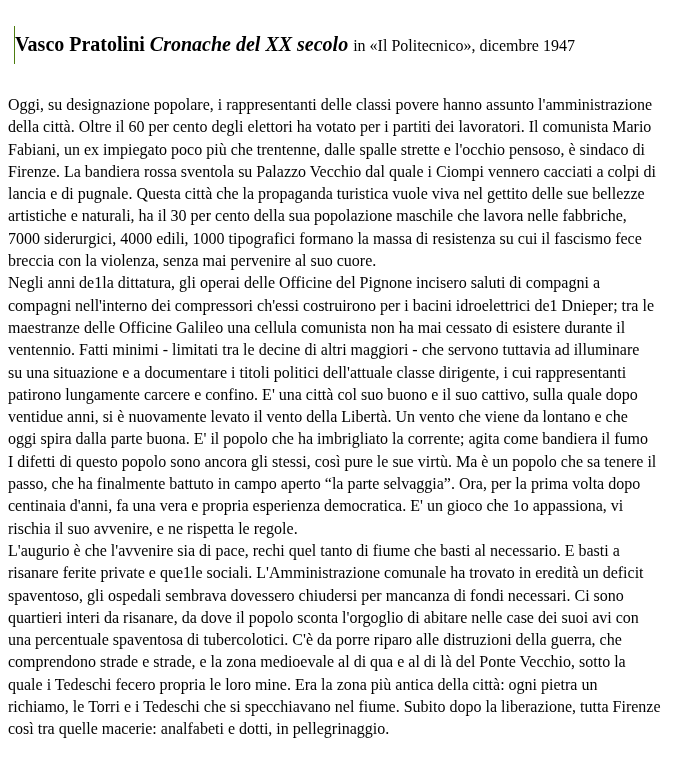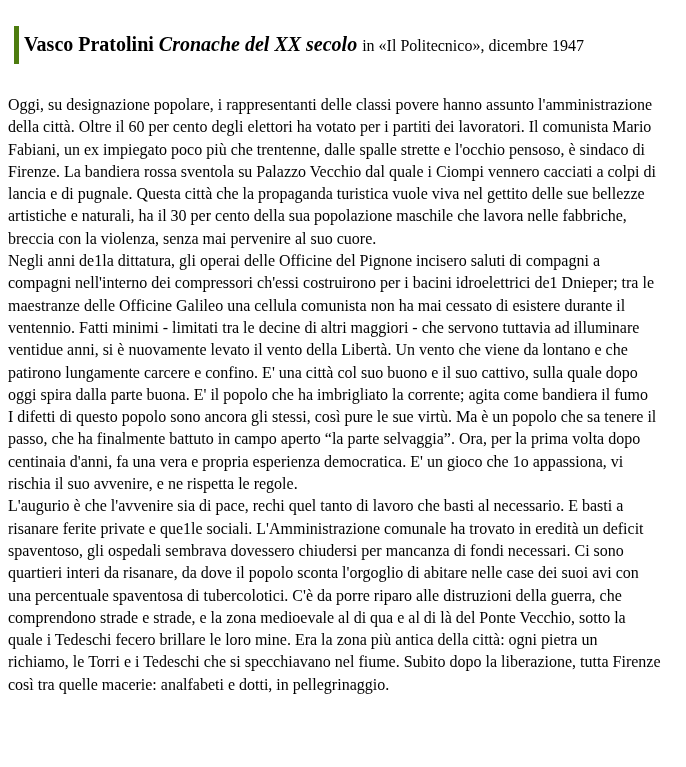--- a/index.html
+++ b/index.html
@@ -12,22 +12,21 @@
     overflow: hidden;
   }
   .page {
     position: relative;
     width: 686px;
     height: 767px;
     background: #ffffff;
   }
   .title-row {
     margin: 26px 8px 0 14px;
-    border-left: 5px solid #4d7c0f;
-    padding-left: 5px;
+    border-left: 1px solid #4d7c0f;
     font-size: 20px;
     font-weight: bold;
     line-height: 36px;
     white-space: nowrap;
   }
   .author {
     font-weight: bold;
   }
   .work {
     font-weight: bold;
@@ -56,35 +55,37 @@
     <span class="work">Cronache del XX secolo</span>
     <span class="pub">in «Il Politecnico», dicembre 1947</span>
   </div>
   <div class="body-text">
       <div class="line">Oggi, su designazione popolare, i rappresentanti delle classi povere hanno assunto l'amministrazione</div>
       <div class="line">della città. Oltre il 60 per cento degli elettori ha votato per i partiti dei lavoratori. Il comunista Mario</div>
       <div class="line">Fabiani, un ex impiegato poco più che trentenne, dalle spalle strette e l'occhio pensoso, è sindaco di</div>
       <div class="line">Firenze. La bandiera rossa sventola su Palazzo Vecchio dal quale i Ciompi vennero cacciati a colpi di</div>
       <div class="line">lancia e di pugnale. Questa città che la propaganda turistica vuole viva nel gettito delle sue bellezze</div>
       <div class="line">artistiche e naturali, ha il 30 per cento della sua popolazione maschile che lavora nelle fabbriche,</div>
+      <div class="line">7000 siderurgici, 4000 edili, 1000 tipografici formano la massa di resistenza su cui il fascismo fece</div>
       <div class="line">breccia con la violenza, senza mai pervenire al suo cuore.</div>
       <div class="line">Negli anni de1la dittatura, gli operai delle Officine del Pignone incisero saluti di compagni a</div>
       <div class="line">compagni nell'interno dei compressori ch'essi costruirono per i bacini idroelettrici de1 Dnieper; tra le</div>
       <div class="line">maestranze delle Officine Galileo una cellula comunista non ha mai cessato di esistere durante il</div>
       <div class="line">ventennio. Fatti minimi - limitati tra le decine di altri maggiori - che servono tuttavia ad illuminare</div>
+      <div class="line">su una situazione e a documentare i titoli politici dell'attuale classe dirigente, i cui rappresentanti</div>
+      <div class="line">patirono lungamente carcere e confino. E' una città col suo buono e il suo cattivo, sulla quale dopo</div>
       <div class="line">ventidue anni, si è nuovamente levato il vento della Libertà. Un vento che viene da lontano e che</div>
-      <div class="line">patirono lungamente carcere e confino. E' una città col suo buono e il suo cattivo, sulla quale dopo</div>
       <div class="line">oggi spira dalla parte buona. E' il popolo che ha imbrigliato la corrente; agita come bandiera il fumo</div>
       <div class="line">I difetti di questo popolo sono ancora gli stessi, così pure le sue virtù. Ma è un popolo che sa tenere il</div>
       <div class="line">passo, che ha finalmente battuto in campo aperto “la parte selvaggia”. Ora, per la prima volta dopo</div>
       <div class="line">centinaia d'anni, fa una vera e propria esperienza democratica. E' un gioco che 1o appassiona, vi</div>
       <div class="line">rischia il suo avvenire, e ne rispetta le regole.</div>
-      <div class="line">L'augurio è che l'avvenire sia di pace, rechi quel tanto di lavoro che basti al necessario. E basti a</div>
+      <div class="line">L'augurio è che l'avvenire sia di pace, rechi quel tanto di fiume che basti al necessario. E basti a</div>
       <div class="line">risanare ferite private e que1le sociali. L'Amministrazione comunale ha trovato in eredità un deficit</div>
       <div class="line">spaventoso, gli ospedali sembrava dovessero chiudersi per mancanza di fondi necessari. Ci sono</div>
       <div class="line">quartieri interi da risanare, da dove il popolo sconta l'orgoglio di abitare nelle case dei suoi avi con</div>
       <div class="line">una percentuale spaventosa di tubercolotici. C'è da porre riparo alle distruzioni della guerra, che</div>
       <div class="line">comprendono strade e strade, e la zona medioevale al di qua e al di là del Ponte Vecchio, sotto la</div>
-      <div class="line">quale i Tedeschi fecero brillare le loro mine. Era la zona più antica della città: ogni pietra un</div>
+      <div class="line">quale i Tedeschi fecero propria le loro mine. Era la zona più antica della città: ogni pietra un</div>
       <div class="line">richiamo, le Torri e i Tedeschi che si specchiavano nel fiume. Subito dopo la liberazione, tutta Firenze</div>
       <div class="line">così tra quelle macerie: analfabeti e dotti, in pellegrinaggio.</div>
     </div>
 </div>
 
 </body></html>

